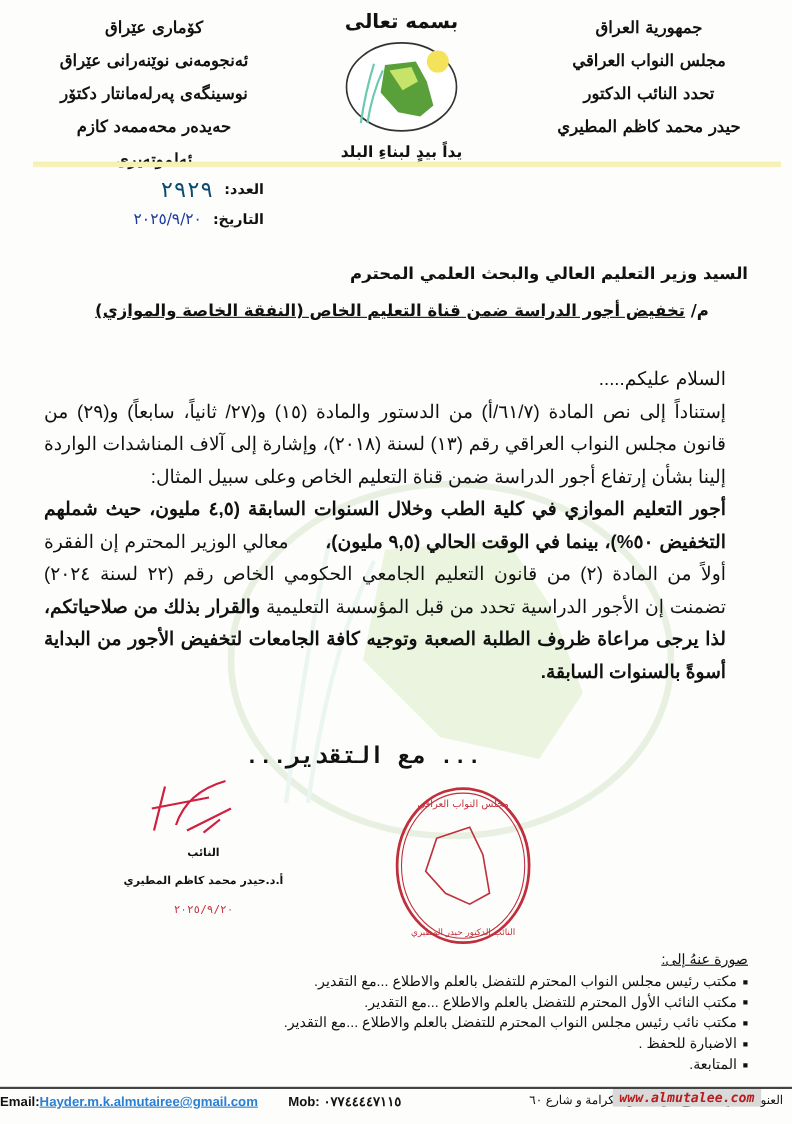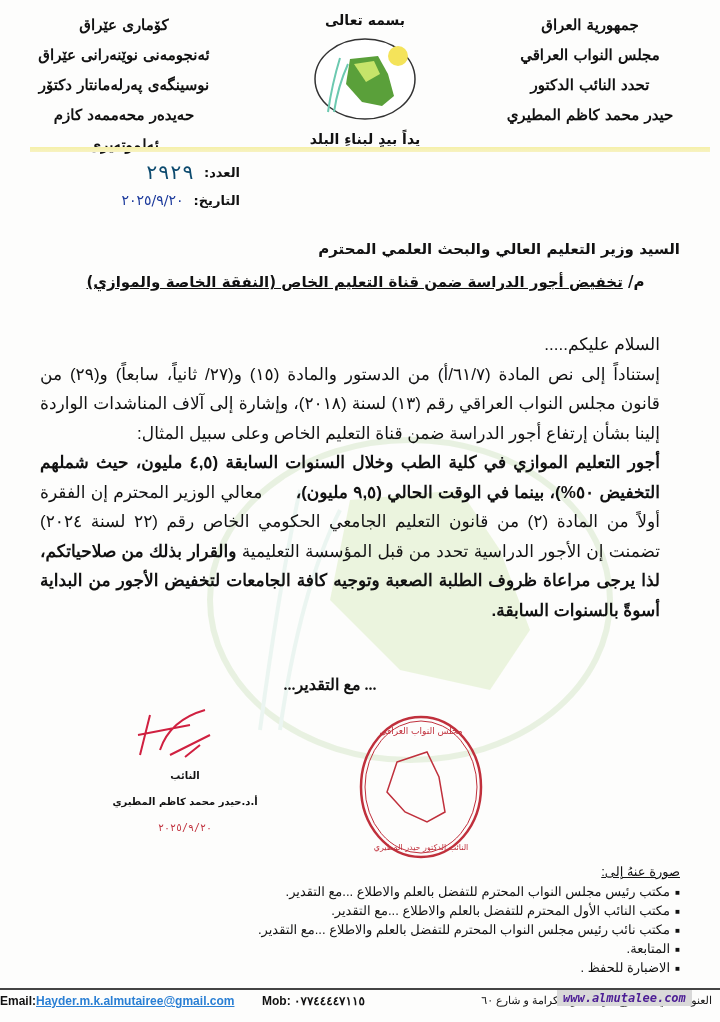--- a/index.html
+++ b/index.html
@@ -11,23 +11,23 @@
     position: relative;
   }
   .page { position: absolute; inset: 0; background: #fdfdfc; }
 
   
   .hdr-right, .hdr-left {
     position: absolute; top: 10px; text-align: center; direction: rtl;
     font-family: "DejaVu Serif", serif; font-size: 15px; line-height: 30px; font-weight: bold;
   }
   .hdr-right { right: 30px; width: 200px; }
-  .hdr-left { left: 24px; width: 200px; }
+  .hdr-left { left: 40px; width: 200px; }
   .hdr-center { position: absolute; left: 280px; top: 10px; width: 170px; text-align: center; direction: rtl; }
-  .basmala { font-size: 14px; font-weight: bold; line-height: 20px; }
+  .basmala { font-size: 18px; font-weight: bold; line-height: 20px; }
   .logo { margin: 4px auto 0; width: 110px; height: 90px; }
   .motto { font-size: 14px; font-weight: bold; line-height: 18px; margin-top: 2px; }
   .hdr-rule {
     position: absolute; left: 30px; right: 10px; top: 147px; height: 5px;
     background: linear-gradient(#f5f0a8, #f7f2c2);
   }
 
   
   .meta { position: absolute; left: 40px; top: 158px; width: 200px; direction: rtl; font-size: 13px; font-weight: bold; }
   .meta-row { display: flex; align-items: center; gap: 10px; height: 28px; }
@@ -40,21 +40,21 @@
   .subject .u { text-decoration: underline; }
 
   
   .body {
     position: absolute; left: 40px; right: 60px; top: 330px;
     direction: rtl; text-align: justify; font-family: "Liberation Sans", sans-serif;
     font-size: 17px; line-height: 29.5px;
   }
   .body p { margin: 0; }
   .body .b { font-weight: bold; margin-left: 28px; }
-  .closing { position: absolute; left: 0; right: 60px; top: 675px; text-align: center; direction: rtl; font-weight: bold; font-size: 16px; font-family: Liberation Serif, serif; }
+  .closing { position: absolute; left: 0; right: 60px; top: 675px; text-align: center; direction: rtl; font-weight: bold; font-size: 21px; font-family: Liberation Mono, monospace; }
 
   
   .watermark { position: absolute; left: 200px; top: 430px; width: 420px; height: 340px; opacity: 0.18; pointer-events: none; }
 
   
   .signature { position: absolute; left: 130px; top: 705px; width: 90px; height: 60px; }
   .signer { position: absolute; left: 100px; top: 763px; width: 170px; text-align: center; direction: rtl; font-weight: bold; font-size: 10px; line-height: 26px; }
   .signer .date { color: #c0303c; font-weight: normal; font-family: "DejaVu Sans Mono", monospace; }
   .seal { position: absolute; left: 357px; top: 712px; width: 128px; height: 150px; }
 
@@ -67,21 +67,21 @@
 
   
   .foot-rule { position: absolute; left: 0; right: 0; top: 988px; height: 2px; background: #444; }
   .footer { position: absolute; left: 0; right: 0; top: 994px; height: 20px; font-size: 12px; font-family: "Liberation Sans", sans-serif; }
   .email-label { position: absolute; left: 0; top: 0; font-weight: bold; }
   .email { color: #2a7fd4; text-decoration: underline; }
   .mob { position: absolute; left: 262px; top: 0; font-weight: bold; }
   .address { position: absolute; right: 8px; top: 0; direction: rtl; font-size: 11px; }
   .site-badge {
     position: absolute; left: 557px; top: 990px; padding: 1px 6px;
-    background: #d9d9d9; font-family: "DejaVu Sans Mono", monospace; font-style: italic; font-weight: bold; font-size: 12px; color: #4c1d95;
+    background: #d9d9d9; font-family: "DejaVu Sans Mono", monospace; font-style: italic; font-weight: bold; font-size: 12px; color: #b91c1c;
   }
 </style>
 </head>
 <body>
 
 <div class="page">
 
   <svg class="watermark" viewBox="0 0 420 340">
     <ellipse cx="210" cy="170" rx="200" ry="160" fill="none" stroke="#8fbf6a" stroke-width="6"></ellipse>
     <path d="M150 70 L260 60 L300 120 L330 200 L290 260 L200 240 L130 170 Z" fill="#9dcf5a"></path>
@@ -160,22 +160,22 @@
     <text x="64" y="22" text-anchor="middle" font-size="9" fill="#c0303c">مجلس النواب العراقي</text>
     <text x="64" y="138" text-anchor="middle" font-size="8" fill="#c0303c">النائب الدكتور حيدر المطيري</text>
   </svg>
 
   <div class="cc">
     <div class="cc-title">صورة عنهُ إلى:</div>
     <ul>
       <li>مكتب رئيس مجلس النواب المحترم للتفضل بالعلم والاطلاع ...مع التقدير.</li>
       <li>مكتب النائب الأول المحترم للتفضل بالعلم والاطلاع ...مع التقدير.</li>
       <li>مكتب نائب رئيس مجلس النواب المحترم للتفضل بالعلم والاطلاع ...مع التقدير.</li>
+      <li>الاضبارة للحفظ .</li>
       <li>المتابعة.</li>
-      <li>الاضبارة للحفظ .</li>
     </ul>
   </div>
 
   <div class="foot-rule"></div>
   <div class="footer">
     <span class="email-label">
       <span>Email:</span><span class="email">Hayder.m.k.almutairee@gmail.com</span>
     </span>
     <span class="mob">
       <span>Mob:</span>

